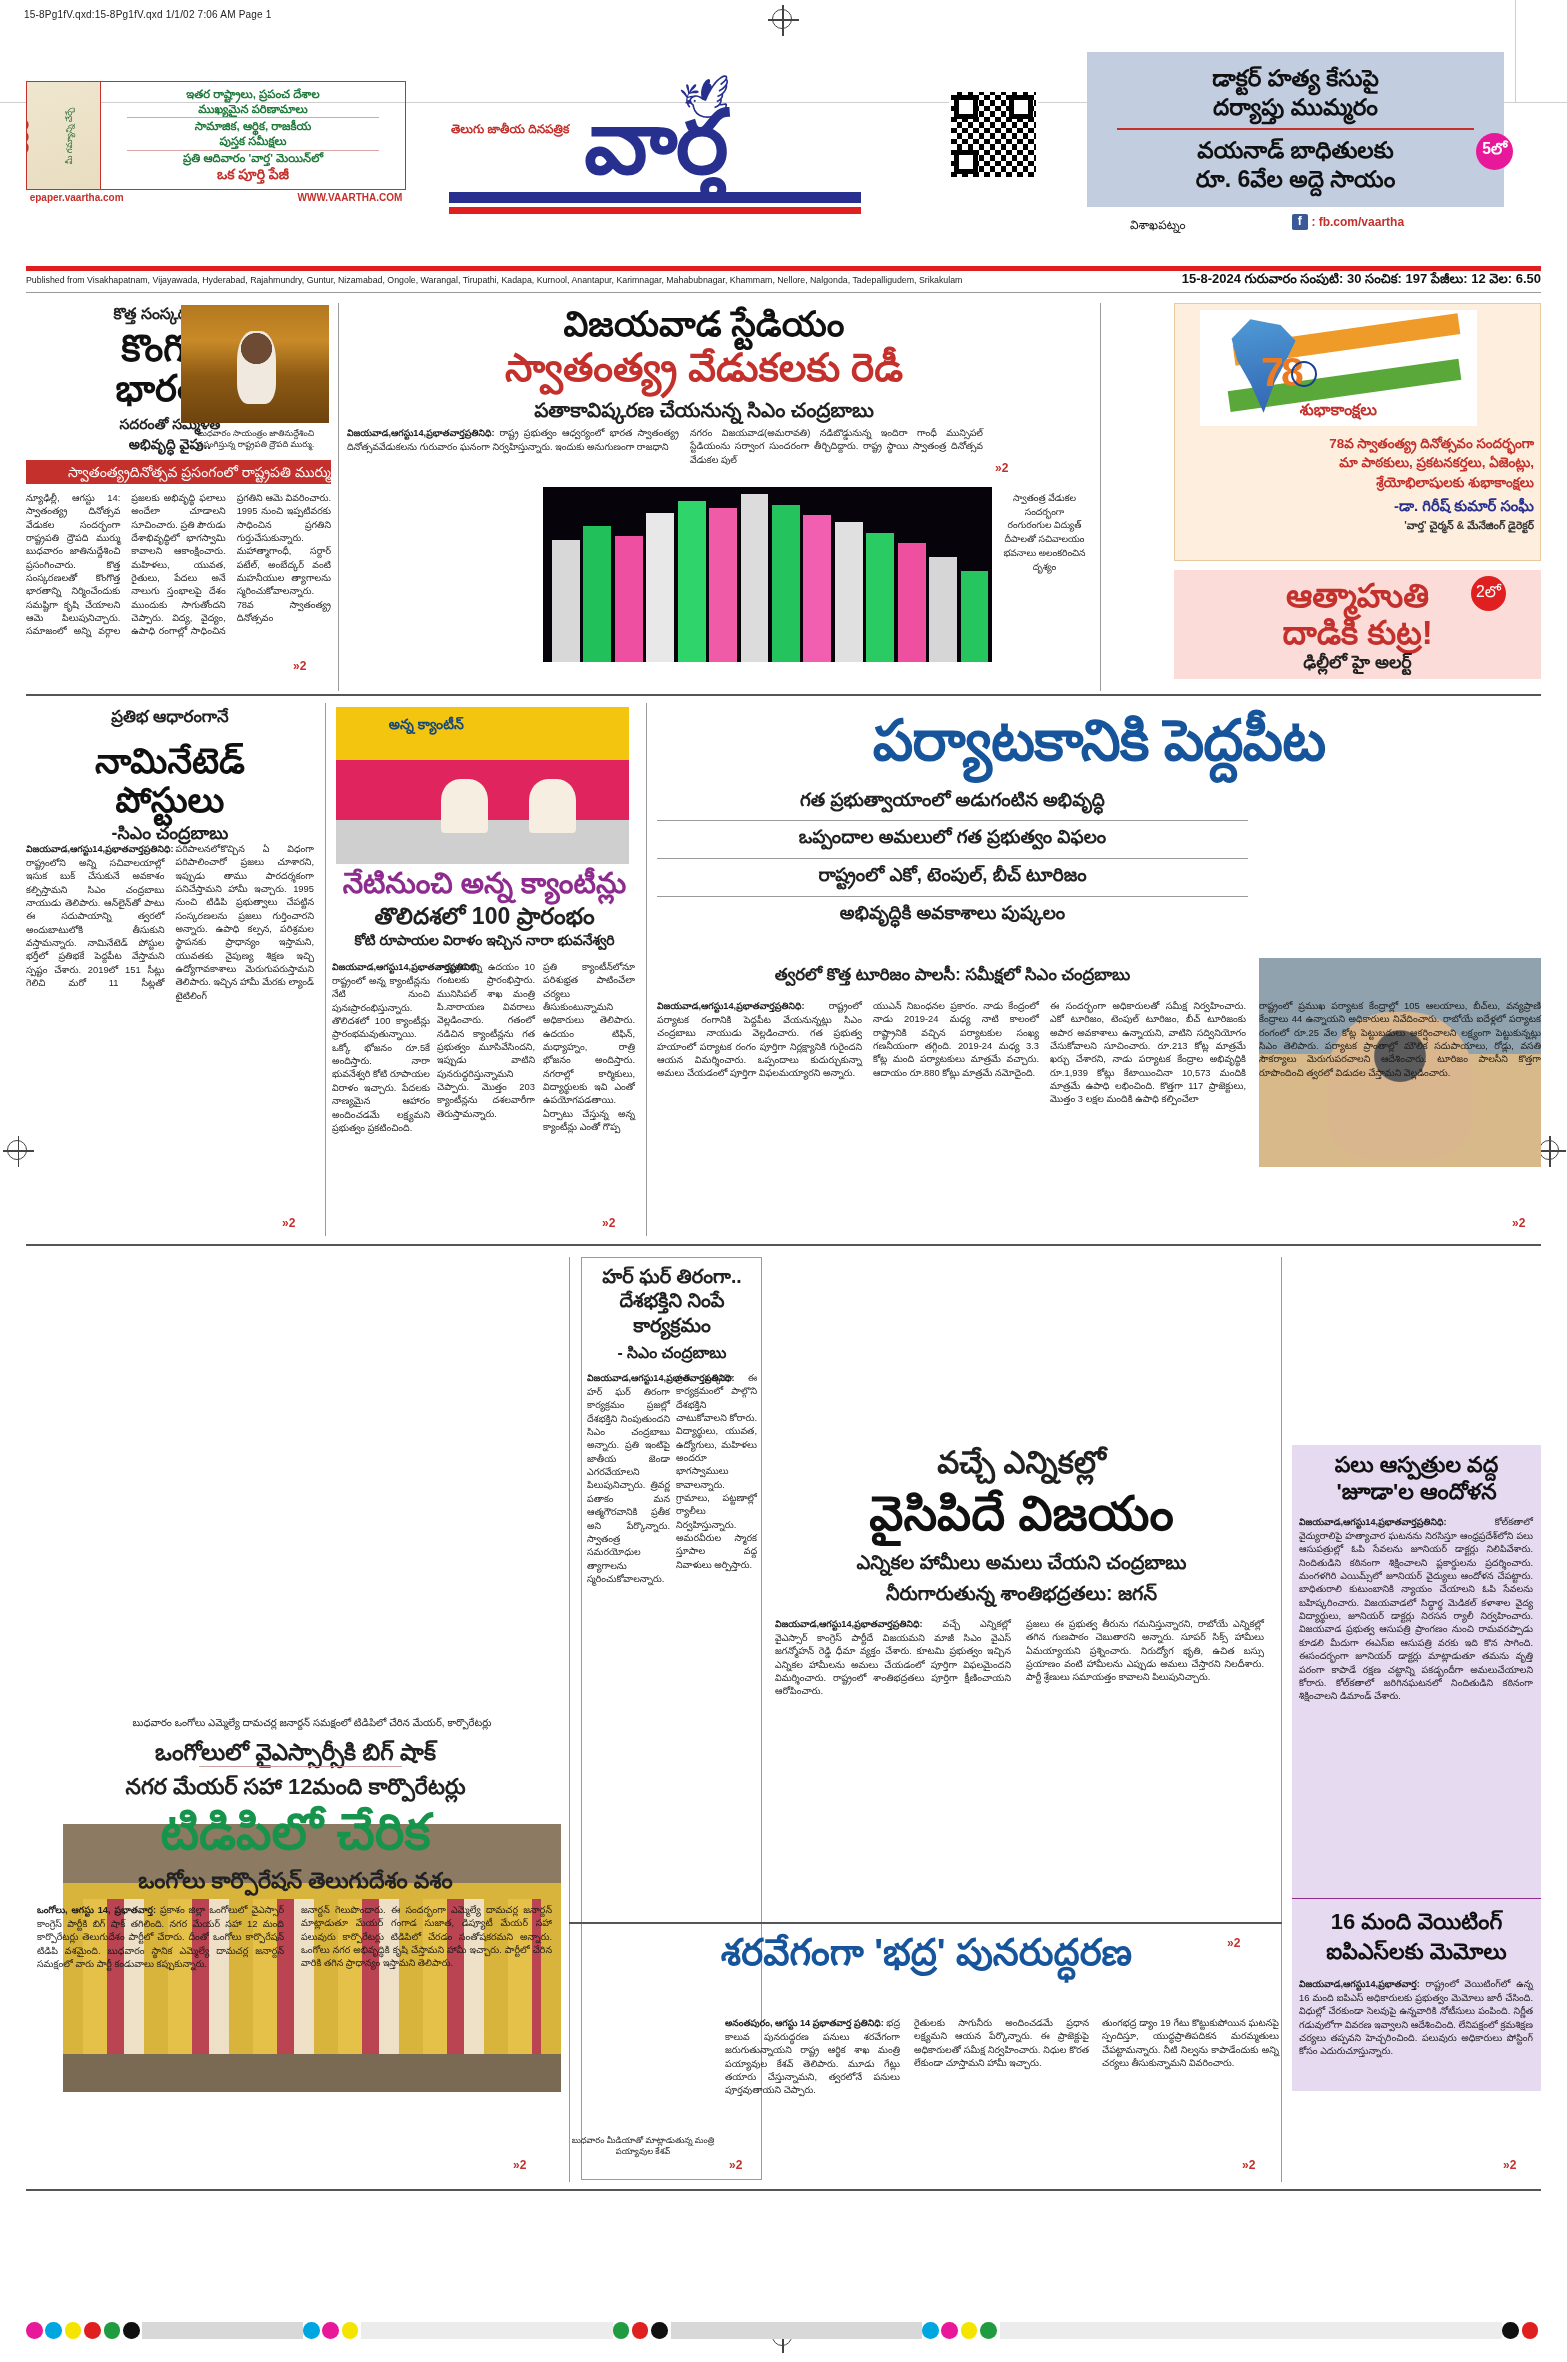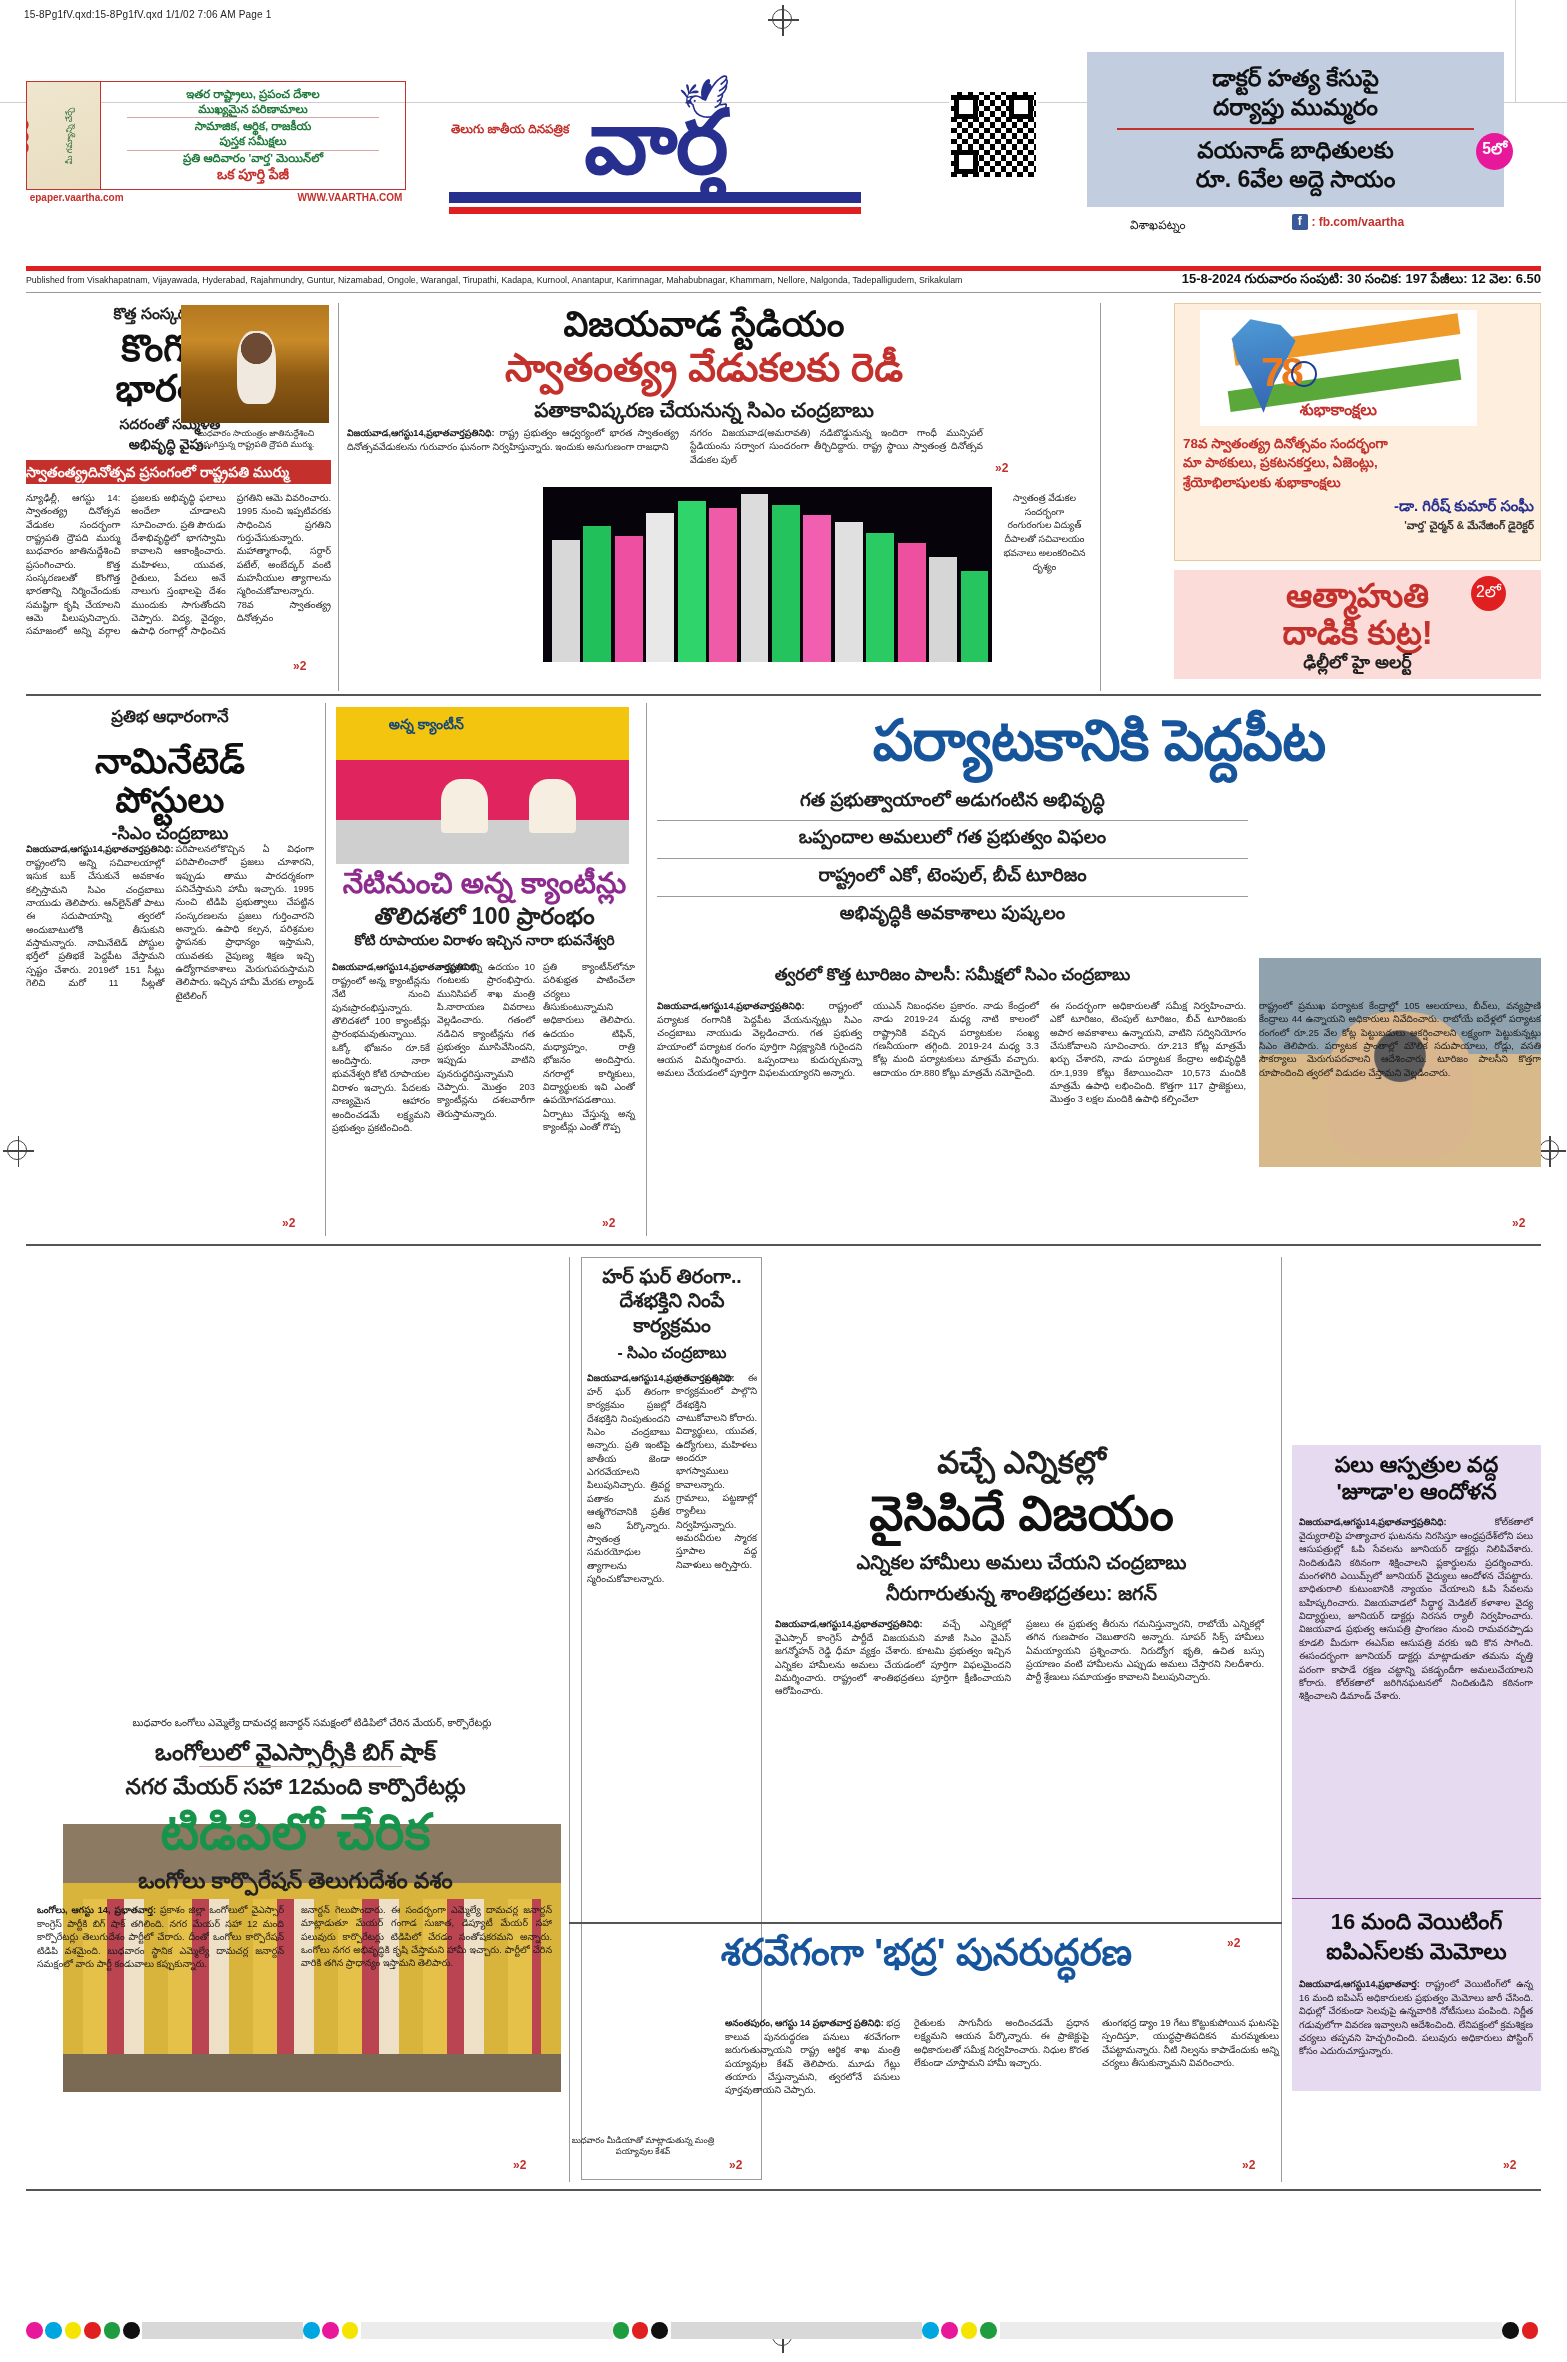--- a/index.html
+++ b/index.html
@@ -102,21 +102,21 @@
   .ph-cbn { background:linear-gradient(180deg,#8fa2ad 0 46%, #d8b98a 46% 100%); position:relative; }
   .ph-cbn:after { content:""; position:absolute; left:24%; top:26%; width:52%; height:70%;
      background:radial-gradient(circle at 50% 30%, #5b5b5b 0 20%, #d9b68e 21% 100%); border-radius:44% 44% 30% 30%; }
   .ph-group { background:linear-gradient(180deg,#8d7a63 0 22%, #d9b43c 22% 86%, #7b6a53 86% 100%); position:relative; }
 
   .tintbox { position:absolute; }
   .tint-cream { background:#fdeedd; }
   .tint-pink { background:#fbdcd8; }
   .tint-lav { background:#e5daf0; }
 
-  .redbar { background:#c4302b; color:#fff; font-weight:bold; text-align:left; }
+  .redbar { background:#c4302b; color:#fff; font-weight:normal; text-align:right; }
   .bub-red { position:absolute; width:35px; height:35px; border-radius:50%; background:#e02020; color:#fff;
              display:flex; align-items:center; justify-content:center; font-weight:normal; font-size:15.7px; }
 
   
   .colorstrip { position:absolute; left:26px; bottom:24px; width:1515px; height:16.6px; display:flex; gap:0; }
   .colorstrip .seg { flex:1; display:flex; }
   .colorstrip .dot { width:16.6px; height:16.6px; border-radius:50%; margin-right:2.8px; }
   .colorstrip .bar { flex:1; height:16.6px; }
 
   .indiagfx { position:relative; width:100%; height:100%; background:#fff; overflow:hidden; }
@@ -252,21 +252,21 @@
   <div style="position:absolute;left:1200px;top:310px;width:277px;height:116px;">
     <div class="indiagfx">
       <div class="saff"></div>
       <div class="grn"></div>
       <div class="map"></div>
       <div class="num">78</div>
       <div class="chakra"></div>
       <div class="sbtxt">శుభాకాంక్షలు</div>
     </div>
   </div>
-  <div style="position:absolute;left:1183px;top:434px;width:351px;text-align:left;color:#c4302b;font-size:13.4px;font-weight:bold;line-height:1.45;">
+  <div style="position:absolute;left:1183px;top:434px;width:351px;text-align:right;color:#c4302b;font-size:13.4px;font-weight:bold;line-height:1.45;">
     <div>78వ స్వాతంత్య్ర దినోత్సవం సందర్భంగా</div>
     <div>మా పాఠకులు, ప్రకటనకర్తలు, ఏజెంట్లు,</div>
     <div>శ్రేయోభిలాషులకు శుభాకాంక్షలు</div>
   </div>
   <div style="position:absolute;left:1183px;top:498px;width:351px;text-align:right;color:#27308f;font-size:14.8px;font-weight:bold;">-డా. గిరీష్ కుమార్ సంఘీ</div>
   <div style="position:absolute;left:1183px;top:519px;width:351px;text-align:right;color:#333;font-size:10.6px;font-weight:bold;">'వార్త' చైర్మన్ &amp; మేనేజింగ్ డైరెక్టర్</div>
 
   <div class="tintbox tint-pink" style="left:1174px;top:570px;width:367px;height:109px;"></div>
   <div class="hl red" style="position:absolute;left:1174px;top:578px;width:367px;font-size:33px;">ఆత్మాహుతి</div>
   <div class="hl red" style="position:absolute;left:1174px;top:615px;width:367px;font-size:33px;">దాడికి కుట్ర!</div>

